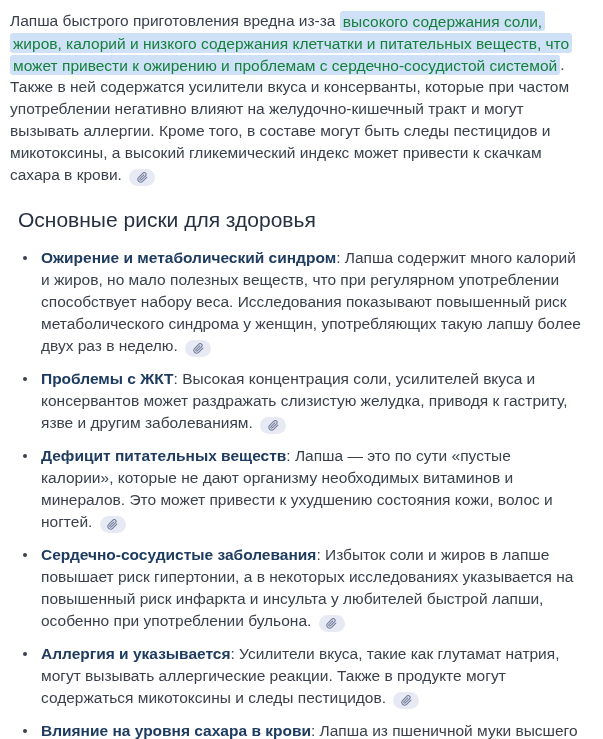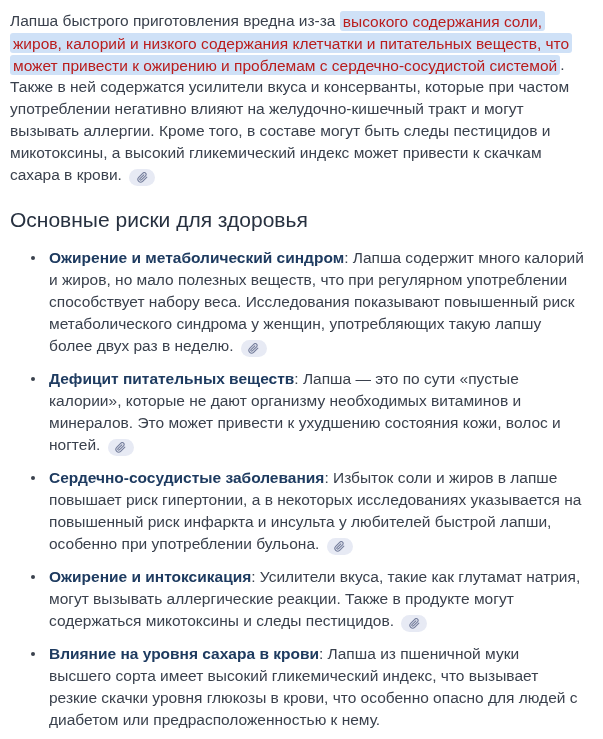--- a/index.html
+++ b/index.html
@@ -17,43 +17,43 @@
     padding: 6px 18px 12px 10px;
   }
   .intro {
     margin: 4px 0 0 0;
     font-size: 15.5px;
     line-height: 22px;
     color: #3a414d;
   }
   .hl {
     background: #cfe1f7;
-    color: #b91c1c;
+    color: #15803d;
     padding: 1.5px 3px;
     border-radius: 3px;
     box-decoration-break: clone;
     -webkit-box-decoration-break: clone;
   }
   .section-heading {
-    margin: 21px 0 0 0;
+    margin: 21px 0 0 8px;
     font-size: 21px;
     line-height: 26px;
     font-weight: 400;
     color: #273140;
   }
   ul.risks {
     list-style: none;
     margin: 14px 0 0 0;
     padding: 0 0 0 31px;
     font-size: 15.5px;
     line-height: 22px;
   }
   ul.risks li {
     position: relative;
-    margin: 0 0 11px 8px;
+    margin: 0 0 11px 0;
   }
   ul.risks li::before {
     content: "";
     position: absolute;
     left: -18px;
     top: 9px;
     width: 4px;
     height: 4px;
     border-radius: 50%;
     background: #3a414d;
@@ -107,20 +107,29 @@
     <li><span class="term">Ожирение и метаболический синдром</span><span>: Лапша содержит много калорий и жиров, но мало полезных веществ, что при регулярном употреблении способствует набору веса. Исследования показывают повышенный риск метаболического синдрома у женщин, употребляющих такую лапшу более двух раз в неделю.</span>
       <button class="linkchip">
         <span style="display:inline-flex">
           <svg viewBox="0 0 24 24">
               <path d="M21.44 11.05l-9.19 9.19a6 6 0 0 1-8.49-8.49l9.19-9.19a4 4 0 0 1 5.66 5.66l-9.2 9.19a2 2 0 0 1-2.83-2.83l8.49-8.48"></path>
             </svg>
         </span>
       </button>
     </li>
 
+    <li><span class="term">Проблемы с ЖКТ</span><span>: Высокая концентрация соли, усилителей вкуса и консервантов может раздражать слизистую желудка, приводя к гастриту, язве и другим заболеваниям.</span>
+      <button class="linkchip">
+        <span style="display:inline-flex">
+          <svg viewBox="0 0 24 24">
+              <path d="M21.44 11.05l-9.19 9.19a6 6 0 0 1-8.49-8.49l9.19-9.19a4 4 0 0 1 5.66 5.66l-9.2 9.19a2 2 0 0 1-2.83-2.83l8.49-8.48"></path>
+            </svg>
+        </span>
+      </button>
+    </li>
 
     <li><span class="term">Дефицит питательных веществ</span><span>: Лапша — это по сути «пустые калории», которые не дают организму необходимых витаминов и минералов. Это может привести к ухудшению состояния кожи, волос и ногтей.</span>
       <button class="linkchip">
         <span style="display:inline-flex">
           <svg viewBox="0 0 24 24">
               <path d="M21.44 11.05l-9.19 9.19a6 6 0 0 1-8.49-8.49l9.19-9.19a4 4 0 0 1 5.66 5.66l-9.2 9.19a2 2 0 0 1-2.83-2.83l8.49-8.48"></path>
             </svg>
         </span>
       </button>
     </li>
@@ -128,21 +137,21 @@
     <li><span class="term">Сердечно-сосудистые заболевания</span><span>: Избыток соли и жиров в лапше повышает риск гипертонии, а в некоторых исследованиях указывается на повышенный риск инфаркта и инсульта у любителей быстрой лапши, особенно при употреблении бульона.</span>
       <button class="linkchip">
         <span style="display:inline-flex">
           <svg viewBox="0 0 24 24">
               <path d="M21.44 11.05l-9.19 9.19a6 6 0 0 1-8.49-8.49l9.19-9.19a4 4 0 0 1 5.66 5.66l-9.2 9.19a2 2 0 0 1-2.83-2.83l8.49-8.48"></path>
             </svg>
         </span>
       </button>
     </li>
 
-    <li><span class="term">Ожирение и интоксикация</span><span>: Усилители вкуса, такие как глутамат натрия, могут вызывать аллергические реакции. Также в продукте могут содержаться микотоксины и следы пестицидов.</span>
+    <li><span class="term">Аллергия и указывается</span><span>: Усилители вкуса, такие как глутамат натрия, могут вызывать аллергические реакции. Также в продукте могут содержаться микотоксины и следы пестицидов.</span>
       <button class="linkchip">
         <span style="display:inline-flex">
           <svg viewBox="0 0 24 24">
               <path d="M21.44 11.05l-9.19 9.19a6 6 0 0 1-8.49-8.49l9.19-9.19a4 4 0 0 1 5.66 5.66l-9.2 9.19a2 2 0 0 1-2.83-2.83l8.49-8.48"></path>
             </svg>
         </span>
       </button>
     </li>
 
     <li><span class="term">Влияние на уровня сахара в крови</span><span>: Лапша из пшеничной муки высшего сорта имеет высокий гликемический индекс, что вызывает резкие скачки уровня глюкозы в крови, что особенно опасно для людей с диабетом или предрасположенностью к нему.</span>

